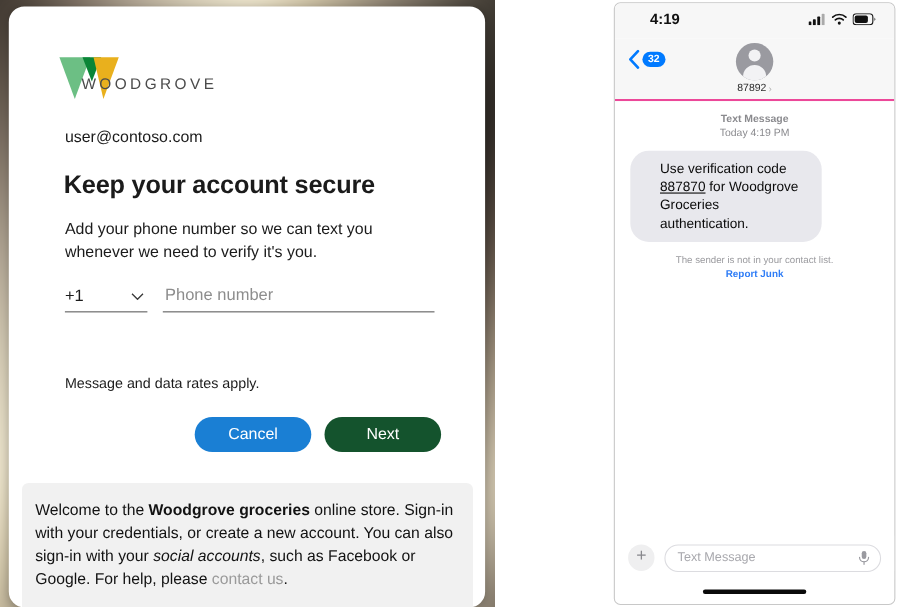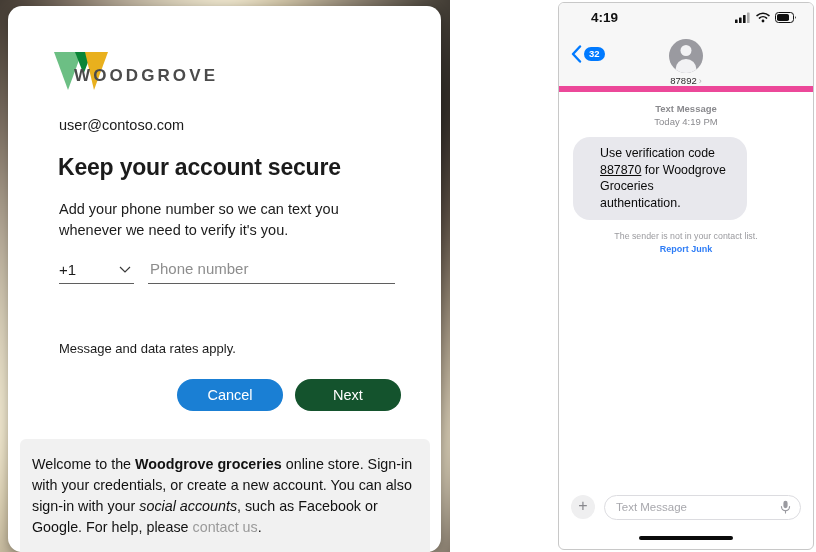--- a/index.html
+++ b/index.html
@@ -53,23 +53,23 @@
   
   #logo-row {
     position: absolute;
     left: 44px; top: 43px;
     height: 42px;
     display: flex;
     align-items: center;
   }
   #logo-mark { width: 58px; height: 40px; display: block; }
   #logo-word {
-    font-size: 17px;
+    font-size: 14px;
     letter-spacing: 3.1px;
-    font-weight: 700;
+    font-weight: 400;
     color: #4b4b4b;
     margin-left: -36px;
     padding-top: 12px;
   }
 
   #email {
     position: absolute;
     left: 51px; top: 111px;
     font-size: 14.5px;
     color: #1b1b1b;
@@ -215,21 +215,21 @@
     right: 16px; top: 9px;
     display: flex;
     align-items: center;
     gap: 5px;
   }
 
   #chat-header {
     position: relative;
     height: 57px;
     background: #f7f7f7;
-    border-bottom: 6px solid #ec4899;
+    border-bottom: 2px solid #ec4899;
   }
   #back-btn {
     position: absolute;
     left: 12px; top: 10px;
     display: flex;
     align-items: center;
     gap: 2px;
     cursor: pointer;
   }
   #back-count {

